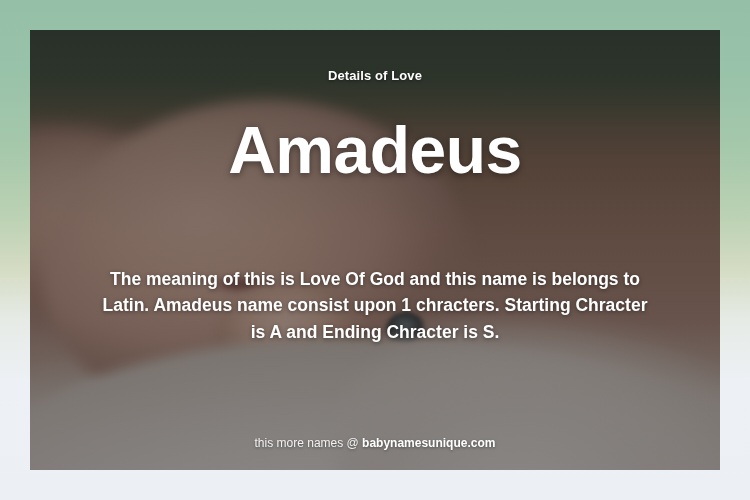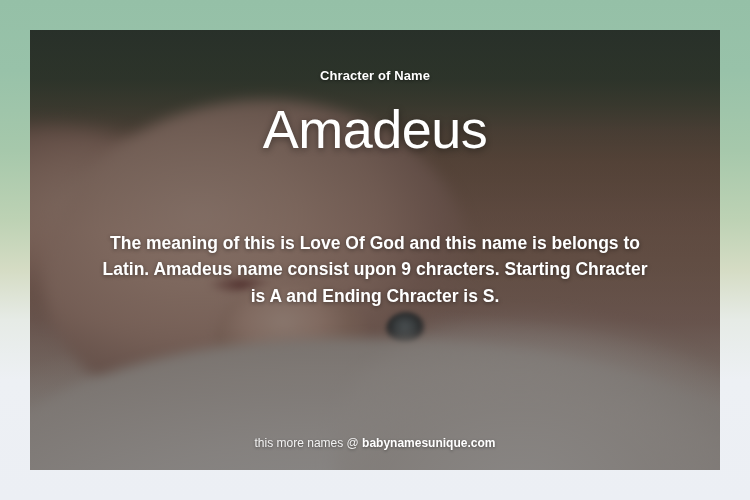--- a/index.html
+++ b/index.html
@@ -180,23 +180,23 @@
   .kicker {
     margin-top: 38px;
     font-size: 13px;
     font-weight: bold;
     color: #ffffff;
     letter-spacing: 0.1px;
     text-shadow: 0 1px 3px rgba(0,0,0,0.45);
   }
 
   .name-title {
-    margin-top: 18px;
-    font-size: 54px;
-    font-weight: normal;
+    margin-top: 33px;
+    font-size: 66px;
+    font-weight: bold;
     color: #ffffff;
     line-height: 1.05;
     letter-spacing: -0.5px;
     text-shadow: 0 2px 7px rgba(0,0,0,0.42);
   }
 
   .meaning {
     margin-top: 36px;
     width: 560px;
     font-size: 17.5px;
@@ -235,25 +235,25 @@
       <div class="baby-nose"></div>
       <div class="baby-eye"></div>
       <div class="baby-fist"></div>
       <div class="bedding"></div>
       <div class="bedding-2"></div>
       <div class="scrim"></div>
     </div>
 
     <div class="card-content">
 
-      <div class="kicker">Chracter of Name</div>
+      <div class="kicker">Details of Love</div>
 
       <h1 class="name-title">Amadeus</h1>
 
-      <p class="meaning">The meaning of this is Love Of God and this name is belongs to Latin. Amadeus name consist upon 9 chracters. Starting Chracter is A and Ending Chracter is S.</p>
+      <p class="meaning">The meaning of this is Love Of God and this name is belongs to Latin. Amadeus name consist upon 1 chracters. Starting Chracter is A and Ending Chracter is S.</p>
 
       <div class="footer">
         <span>this more names @ </span><span class="site">babynamesunique.com</span>
       </div>
 
     </div>
   </div>
 </div>
 
 </body></html>

